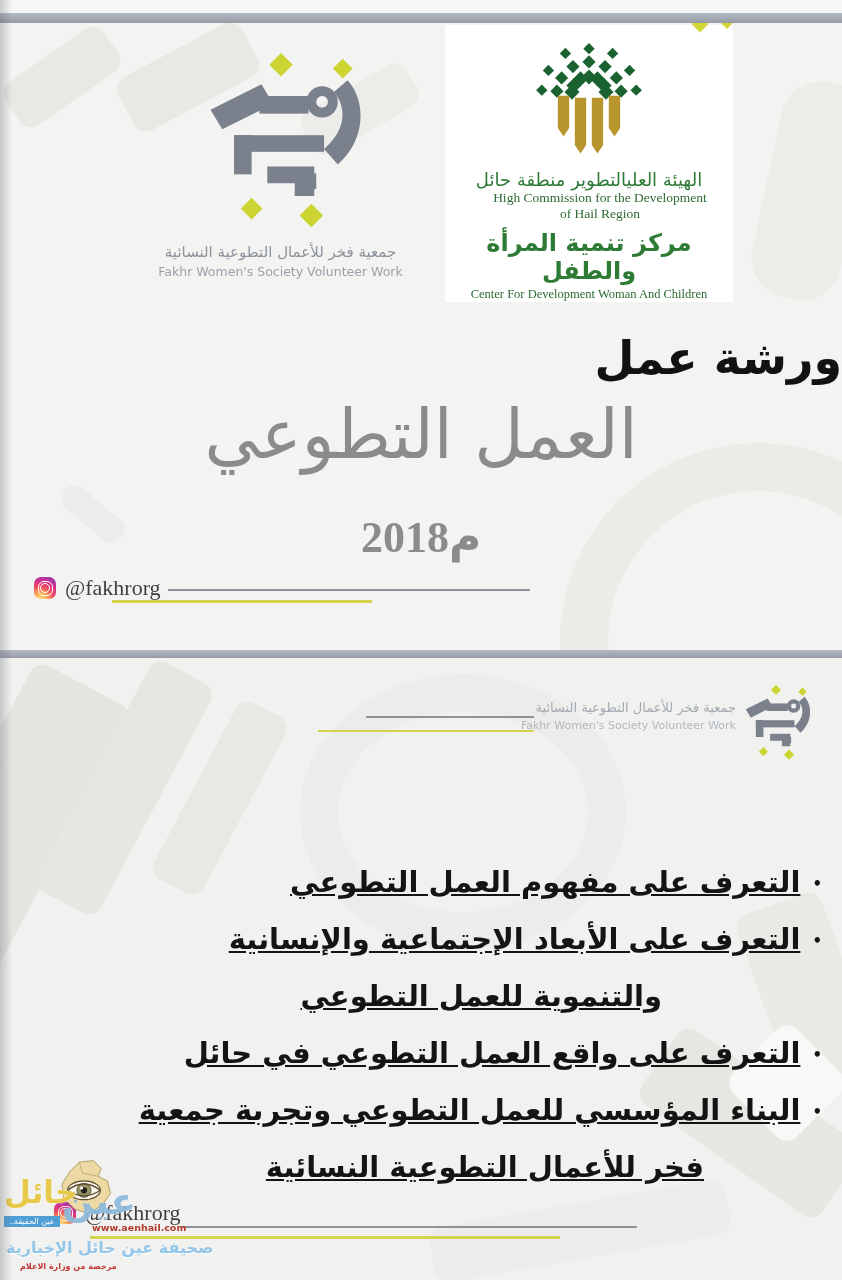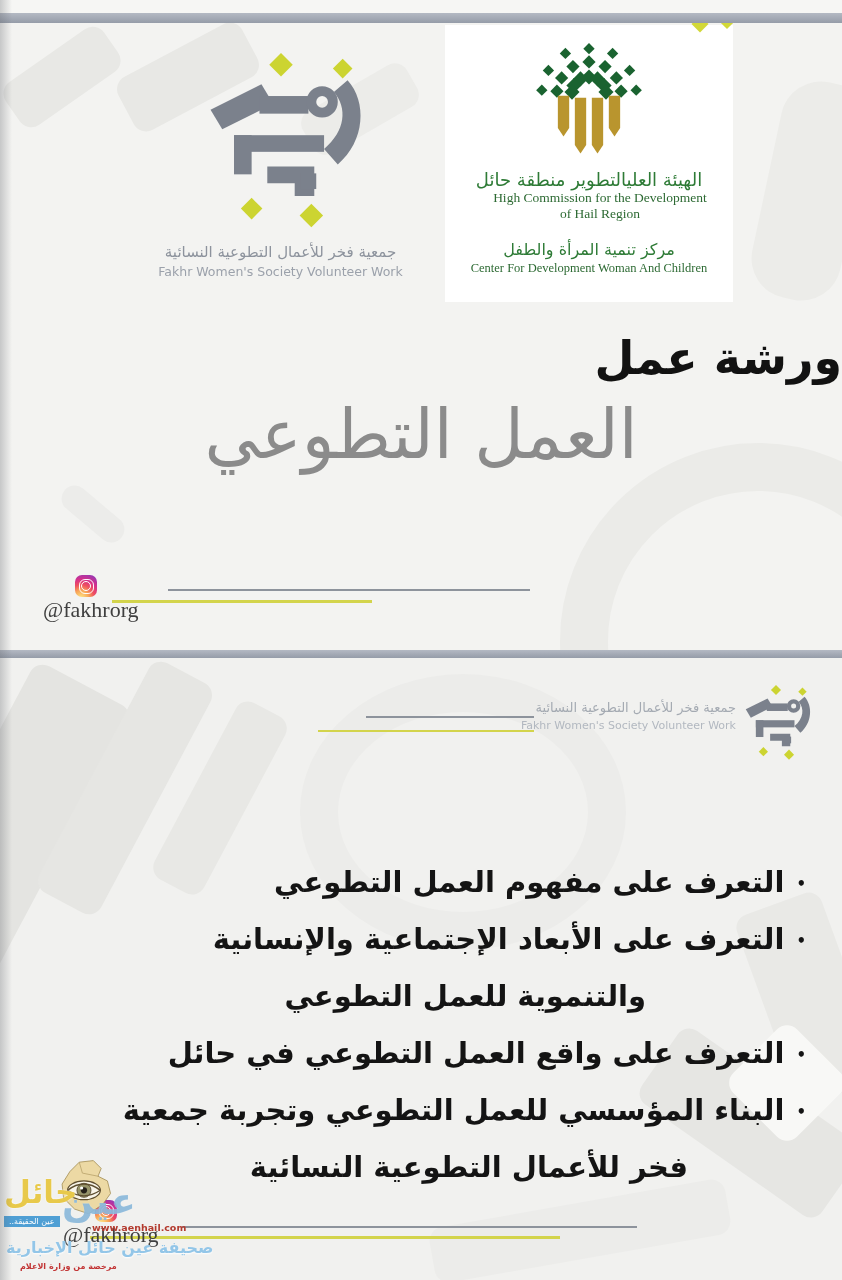--- a/index.html
+++ b/index.html
@@ -21,46 +21,46 @@
   .content{position:absolute;z-index:1;}
   
   .fakhr-block{left:138px;top:28px;width:285px;text-align:center;}
   .fakhr-ar{font-size:15px;color:#8d939d;margin-top:2px;direction:rtl;}
   .fakhr-en{font-size:12.5px;color:#9ba1ab;margin-top:3px;}
   
   .hail-box{left:445px;top:2px;width:288px;height:277px;background:#ffffff;text-align:center;
             padding-top:18px;box-sizing:border-box;}
   .hail-ar1{font-size:18px;font-weight:normal;color:#2e7b36;margin-top:4px;direction:rtl;}
   .hail-en{font-size:13.5px;color:#2d6a33;font-family:"Liberation Serif","DejaVu Serif",serif;line-height:1.18;padding-left:22px;}
-  .hail-ar2{font-size:16px;font-weight:normal;color:#2e7b36;margin-top:18px;direction:rtl;}
+  .hail-ar2{font-size:24px;font-weight:bold;color:#2e7b36;margin-top:7px;direction:rtl;}
   .hail-en2{font-size:12.5px;color:#2d6a33;font-family:"Liberation Serif","DejaVu Serif",serif;margin-top:2px;}
   
   .s1-subtitle{top:308px;width:100%;font-size:46px;font-weight:bold;color:#121212;direction:rtl;}
   .s1-title{top:372px;width:100%;text-align:center;font-size:68px;font-weight:normal;color:#8b8b8b;direction:rtl;}
   .s1-year{top:488px;width:100%;text-align:center;font-size:44px;font-weight:bold;color:#8b8b8b;direction:rtl;
            font-family:"Liberation Serif","DejaVu Sans",serif;}
   
-  .insta-row{display:flex;align-items:center;z-index:2;flex-direction:column;}
+  .insta-row{display:flex;align-items:center;z-index:2;}
   .insta-icon{width:22px;height:22px;border-radius:7px;position:relative;flex:0 0 auto;
       background:radial-gradient(circle at 28% 105%,#fdda7c 6%,#f7a456 28%,#ee4e60 48%,#d42f8c 68%,#9338b5 92%);}
   .insta-icon::before{content:"";position:absolute;inset:3.5px;border:1.6px solid rgba(255,255,255,.95);border-radius:6px;}
   .insta-icon::after{content:"";position:absolute;width:8px;height:8px;border:1.6px solid #fff;border-radius:50%;
       left:50%;top:50%;transform:translate(-50%,-50%);}
   .insta-handle{font-family:"Liberation Serif","DejaVu Sans",serif;font-size:22px;color:#3f3f3f;margin-left:9px;}
   .hline{position:absolute;z-index:1;}
   .hline.gray{height:2px;background:#8d939c;}
   .hline.yellow{height:3px;background:#d3d44c;}
   
   .mini-diamond{position:absolute;background:#d2d838;transform:rotate(45deg);z-index:2;}
   
   .s2-ar{left:520px;top:42px;width:216px;text-align:right;font-size:13px;color:#a4aab2;direction:rtl;}
   .s2-en{left:500px;top:61px;width:236px;text-align:right;font-size:11px;color:#b2b8c0;}
   
   .s2-heading{right:26px;top:124px;font-size:35px;font-weight:bold;color:#7d7d7d;direction:rtl;text-align:right;width:500px;}
-  .bullets{right:36px;top:196px;width:760px;direction:rtl;text-align:right;color:#141414;}
+  .bullets{right:20px;top:196px;width:760px;direction:rtl;text-align:right;color:#141414;text-decoration:underline;}
   .b-line{height:57px;line-height:57px;font-size:29px;font-weight:bold;white-space:nowrap;}
   .b-line .marker{font-size:15px;display:inline-block;margin-left:12px;vertical-align:middle;}
   .b-indent1{padding-right:160px;}
   .b-indent2{padding-right:118px;}
   
   .watermark{left:4px;top:498px;width:270px;height:126px;z-index:5;}
   .wm{position:absolute;}
   .wm-hail{left:0;top:18px;font-size:31px;font-weight:bold;color:#e8c94a;text-shadow:0 0 2px #fff;direction:rtl;}
   .wm-ain{left:58px;top:24px;font-size:37px;font-weight:bold;color:rgba(125,176,214,.82);
           text-shadow:0 0 1px rgba(255,255,255,.6);direction:rtl;}
@@ -146,20 +146,21 @@
       </svg>
       <div class="hail-ar1">الهيئة العليالتطوير منطقة حائل</div>
       <div class="hail-en">High Commission for the Development</div>
       <div class="hail-en">of Hail Region</div>
       <div class="hail-ar2">مركز تنمية المرأة والطفل</div>
       <div class="hail-en2">Center For Development Woman And Children</div>
     </div>
 
     <div class="content s1-subtitle">ورشة عمل</div>
     <div class="content s1-title">العمل التطوعي</div>
+    <div class="content s1-year">م2018</div>
 
     <div class="content insta-row" style="left:34px;top:552px;">
       <span class="insta-icon"></span>
       <span class="insta-handle">@fakhrorg</span>
     </div>
     <div class="hline gray" style="left:168px;top:566px;width:362px;"></div>
     <div class="hline yellow" style="left:112px;top:577px;width:260px;"></div>
   </section>
 
   <div class="bar bar-mid"></div>

